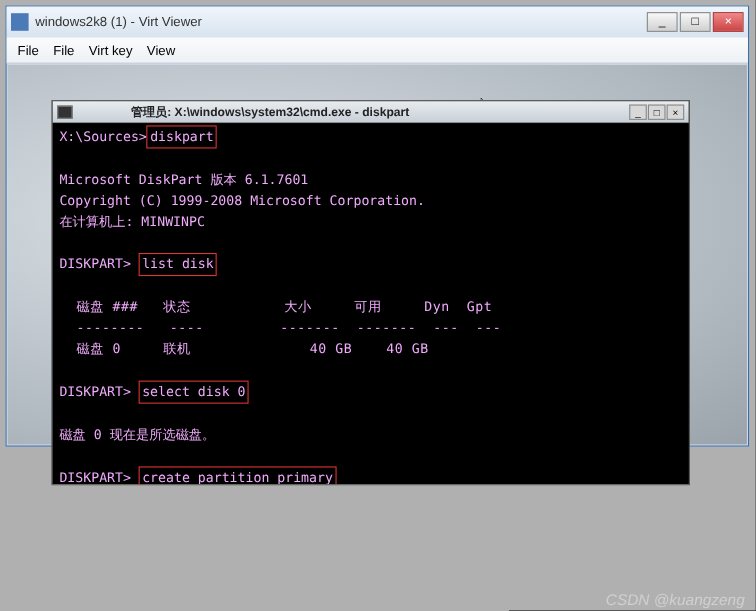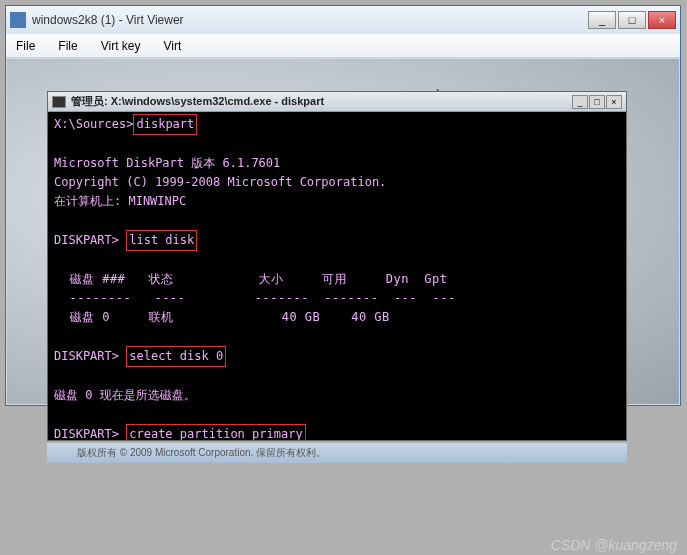--- a/index.html
+++ b/index.html
@@ -36,21 +36,21 @@
   display: flex; align-items: center; justify-content: center;
   font-size: 11px; cursor: pointer;
 }
 .win-btn.close { background: linear-gradient(#e88, #c44); color: #fff; border-color: #a33; }
 .menubar {
   height: 24px;
   background: linear-gradient(#fafbfc, #eef1f5);
   display: flex;
   align-items: center;
   padding: 0 10px;
-  gap: 23px;
+  gap: 13px;
   font-size: 12px;
   border-bottom: 1px solid #c8d0db;
 }
 .menubar span { cursor: pointer; }
 .content-area {
   position: absolute;
   top: 53px; left: 1px; right: 1px; bottom: 1px;
   background: radial-gradient(ellipse at 30% 40%, #dde3e8, #b0b8c0 70%, #9aa2aa);
 }
 .inner-window {
@@ -60,20 +60,21 @@
   border: 1px solid #666;
   background: #000;
 }
 .inner-titlebar {
   height: 20px;
   background: linear-gradient(#e8ecef, #c8d0d8);
   display: flex; align-items: center;
   padding: 0 4px;
   font-size: 11px;
   border-bottom: 1px solid #999;
+  gap: 48px;
 }
 .inner-titlebar .cmd-icon { width: 14px; height: 12px; background: #333; margin-right: 5px; border: 1px solid #888; }
 .inner-titlebar .title { flex: 1; color: #222; font-weight: bold; }
 .inner-btns { display: flex; gap: 1px; }
 .inner-btn {
   width: 16px; height: 14px;
   border: 1px solid #888;
   background: #d8d8d8;
   font-size: 9px;
   display: flex; align-items: center; justify-content: center;
@@ -131,21 +132,21 @@
     <div class="win-btns">
       <div class="win-btn">_</div>
       <div class="win-btn">□</div>
       <div class="win-btn close">×</div>
     </div>
   </div>
   <div class="menubar">
     <span>File</span>
     <span>File</span>
     <span>Virt key</span>
-    <span>Virt</span>
+    <span>View</span>
   </div>
   <div class="content-area">
 
     <div class="cursor-arrow">
       <svg viewBox="0 0 12 18">
           <path d="M0 0 L0 14 L3 11 L5 16 L7 15 L5 10 L9 10 Z" fill="#fff" stroke="#000" stroke-width="0.8"></path>
         </svg>
     </div>
 
     <div class="inner-window">
@@ -178,17 +179,16 @@
 
 
 
 
 
 
 
 </div>
     </div>
 
-    <div class="footer-bar">版权所有 © 2009 Microsoft Corporation. 保留所有权利。</div>
   </div>
 </div>
 
 <div class="watermark">CSDN @kuangzeng</div>
 
 </body></html>

